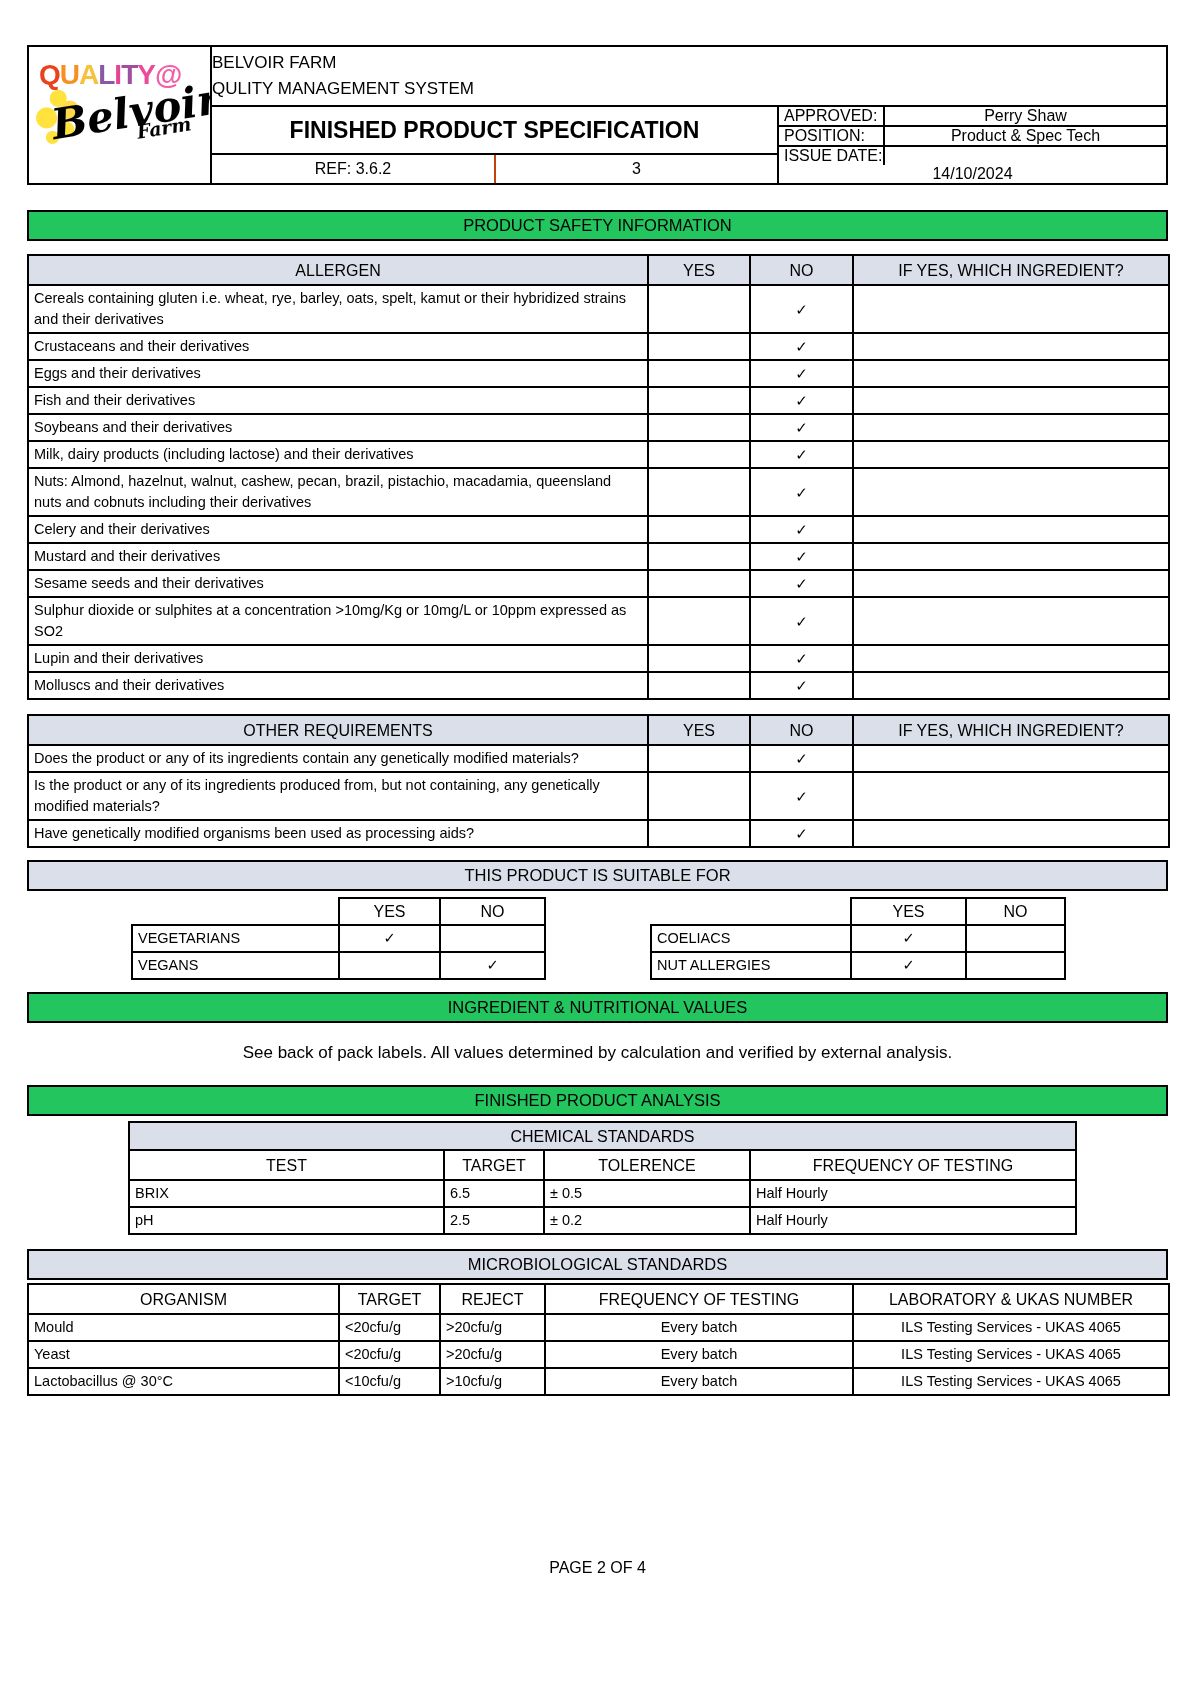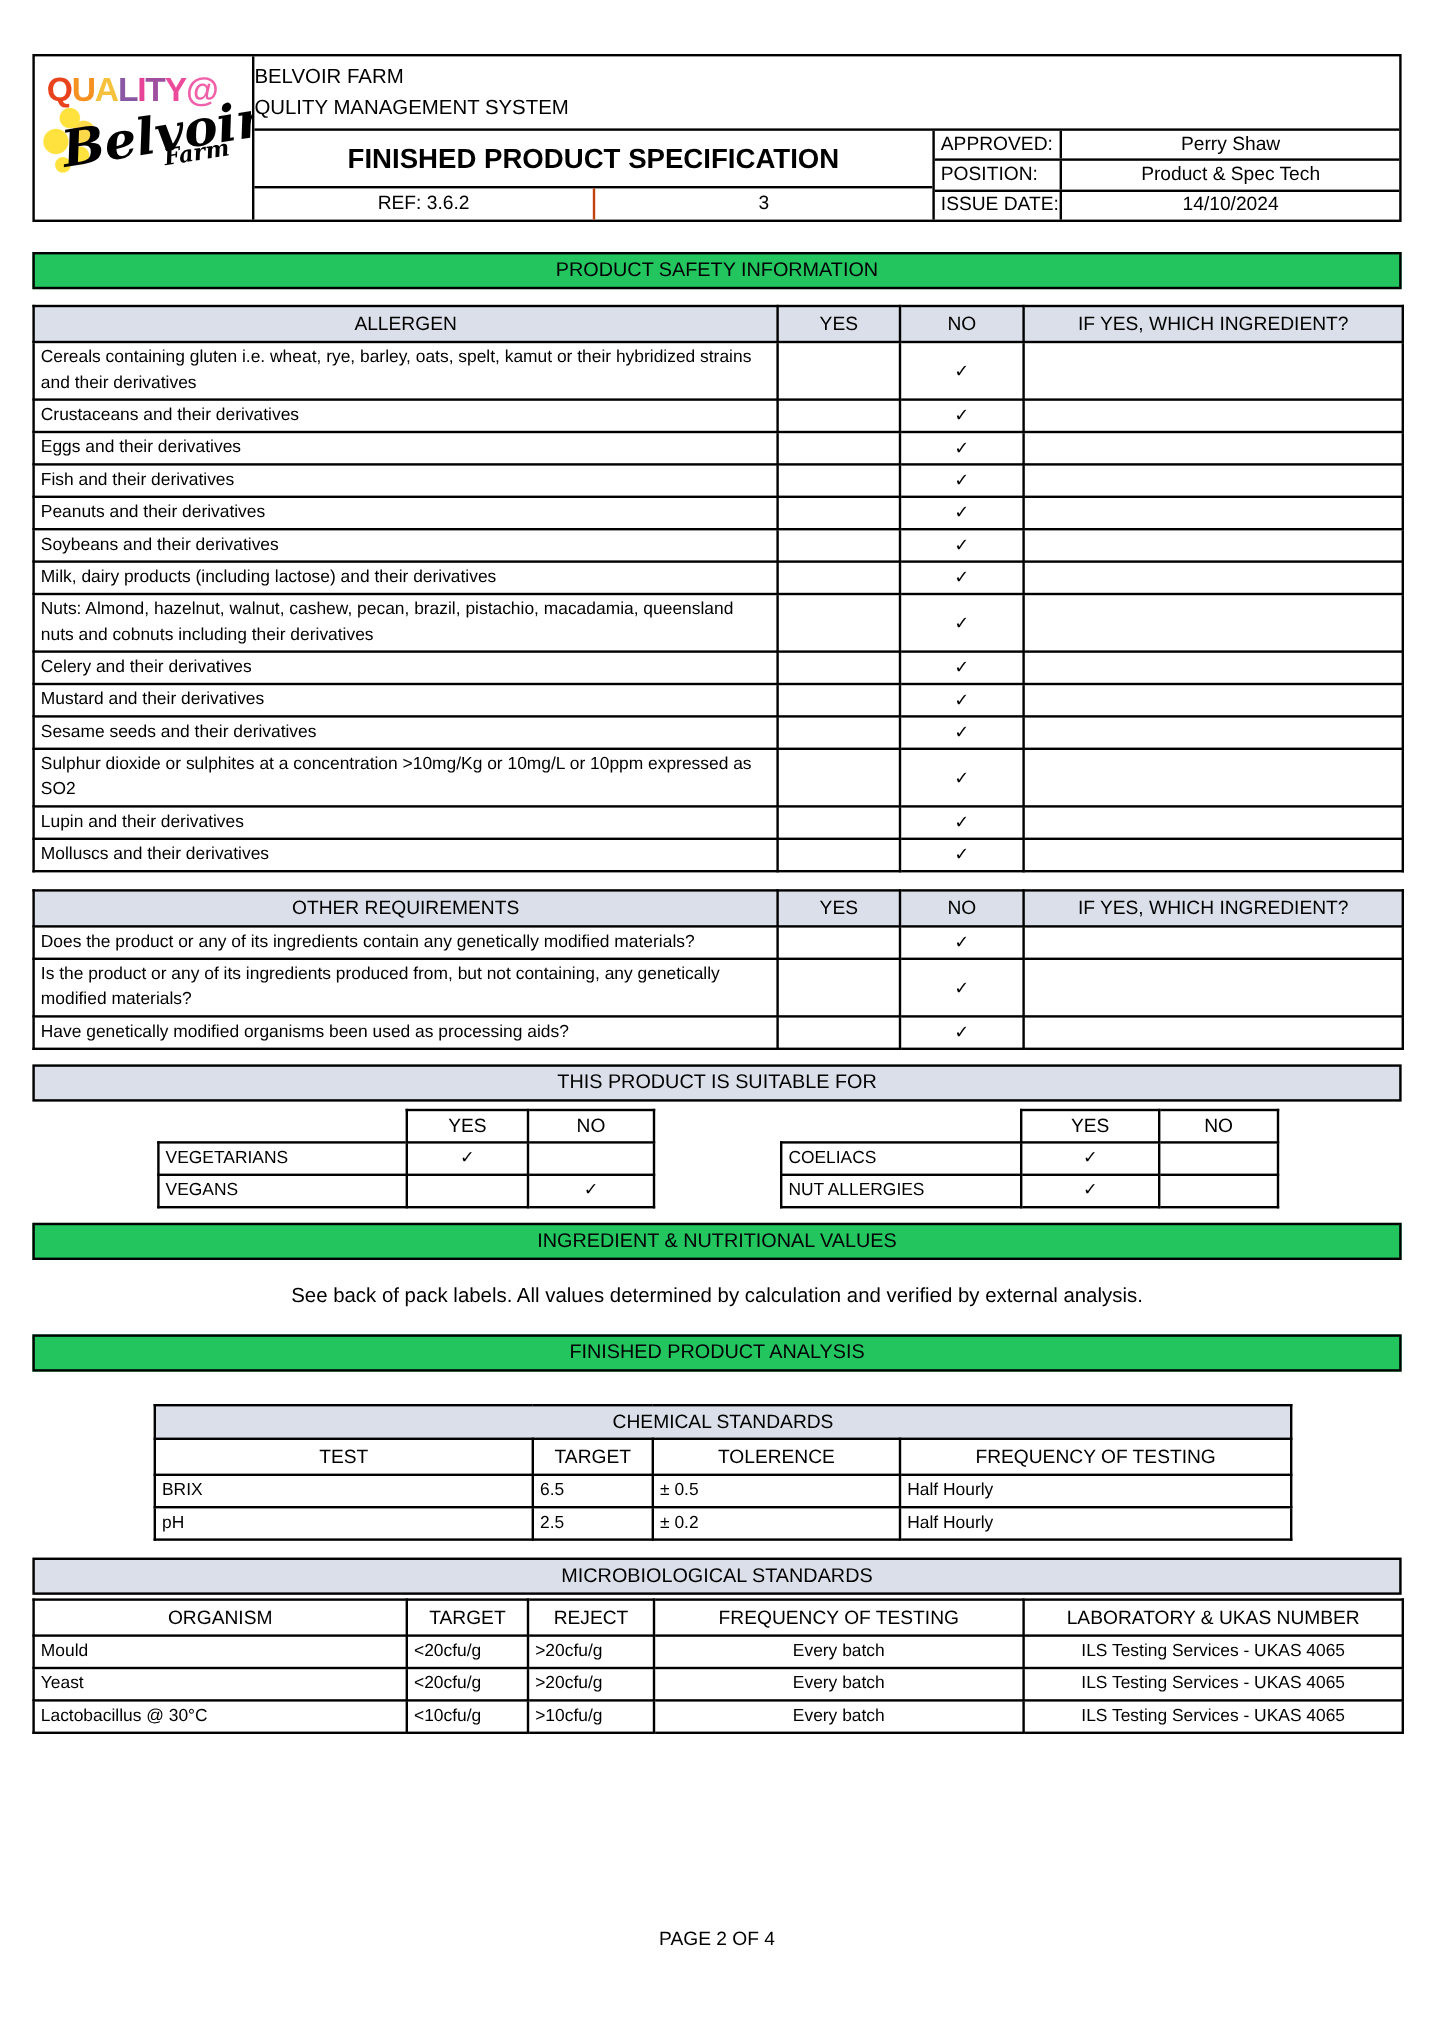--- a/index.html
+++ b/index.html
@@ -29,21 +29,21 @@
   .hdr-top div { text-align:left; font-size:17px; line-height:26px; }
   .hdr-main { flex:1; display:flex; }
   .hdr-left { width:567px; border-right:2px solid #000; display:flex; flex-direction:column; }
   .hdr-title { height:48px; border-bottom:2px solid #000; display:flex; align-items:center; justify-content:center;
     font-weight:bold; font-size:23px; }
   .hdr-refrow { flex:1; display:flex; }
   .hdr-ref { width:284px; border-right:2px solid #c2410c; display:flex; align-items:center; justify-content:center; font-size:16px; }
   .hdr-ver { flex:1; display:flex; align-items:center; justify-content:center; font-size:16px; }
   .hdr-side { flex:1; display:flex; flex-direction:column; }
   .hdr-srow { flex:1; display:flex; border-bottom:2px solid #000; }
-  .hdr-srow:last-child { border-bottom:none; }
+  .hdr-srow:last-child { border-bottom:none;flex-direction:column; }
   .hdr-slabel { width:106px; border-right:2px solid #000; display:flex; align-items:center; padding-left:5px; font-size:16px; }
   .hdr-sval { flex:1; display:flex; align-items:center; justify-content:center; font-size:16px; }
 
   
   .band { border:2px solid #000; text-align:center; font-size:16.5px; padding:4px 0; }
   .band.dark  { background:#22c55e; }
   .band.light { background:#dadfe9; }
 
   
   table { border-collapse:collapse; table-layout:fixed; }
@@ -59,21 +59,21 @@
   .suit-wrap { display:flex; margin-top:6px; }
   .suit { border-collapse:collapse; }
   .suit th { background:#fff; font-size:16px; height:26px; text-align:center; }
   .suit th.nb { border:none; background:transparent; }
   .suit td { height:27px; }
   .suit td.chk { text-align:center; }
   .suit-left { margin-left:104px; width:413px; }
   .suit-right { margin-left:104px; width:414px; }
 
   
-  .chem { margin-left:101px; width:947px; margin-top:27px; }
+  .chem { margin-left:101px; width:947px; margin-top:5px; }
   .chem .ttl { background:#dadfe9; text-align:center; font-size:16px; height:28px; }
   .chem thead.cols th { background:#fff; }
   .chem tbody td { text-align:left; }
   .chem tbody td:first-child { text-align:left; }
   .micro { width:1141px; margin-top:3px; }
   .micro thead th { background:#fff; }
   .micro tbody td { text-align:center; }
   .micro tbody td:first-child, .micro tbody td:nth-child(2), .micro tbody td:nth-child(3) { text-align:left; }
 
   .note { text-align:center; font-size:17px; margin-top:20px; }
@@ -159,26 +159,20 @@
           <td>✓</td>
           <td></td>
         </tr>
         <tr>
           <td>Fish and their derivatives</td>
           <td></td>
           <td>✓</td>
           <td></td>
         </tr>
         <tr>
-          <td>Peanuts and their derivatives</td>
-          <td></td>
-          <td>✓</td>
-          <td></td>
-        </tr>
-        <tr>
           <td>Soybeans and their derivatives</td>
           <td></td>
           <td>✓</td>
           <td></td>
         </tr>
         <tr>
           <td>Milk, dairy products (including lactose) and their derivatives</td>
           <td></td>
           <td>✓</td>
           <td></td>

